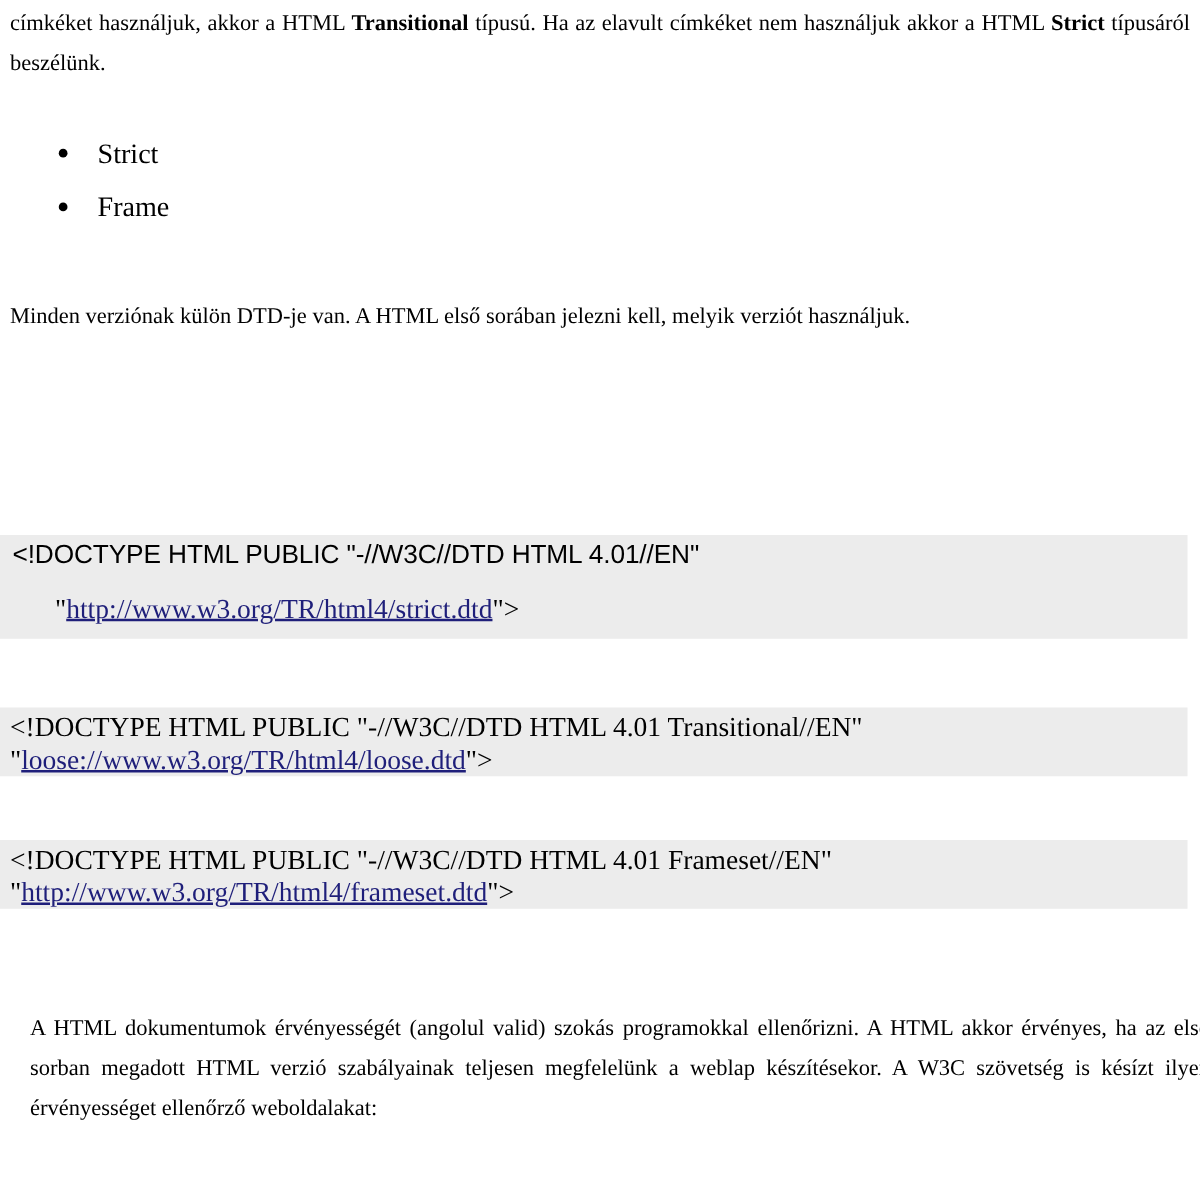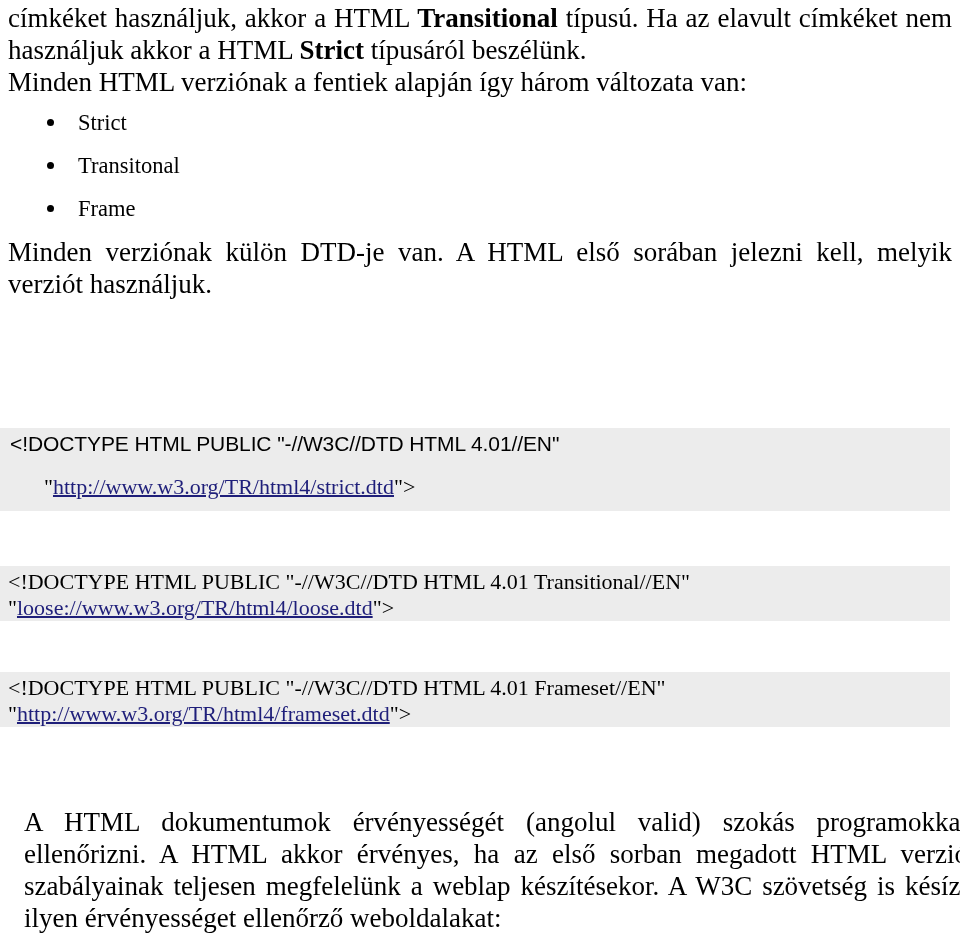--- a/index.html
+++ b/index.html
@@ -20,21 +20,21 @@
   .page {
     position: relative;
     width: 960px;
     height: 948px;
   }
 
   
   .prose {
     position: absolute;
     font-family: "Liberation Serif", "DejaVu Serif", serif;
-    font-size: 27px;
+    font-size: 18px;
     line-height: 32px;
     text-align: justify;
     text-justify: inter-word;
     color: #000;
   }
   .prose b { font-weight: bold; }
 
   
   .bullets {
     position: absolute;
@@ -101,30 +101,25 @@
 </style>
 </head>
 <body>
 
 <div class="page">
 
   <p class="prose" style="left:8px; top:2px; width:944px; margin:0;">
     <span>címkéket használjuk, akkor a HTML </span><b>Transitional</b><span> típusú. Ha az elavult címkéket nem használjuk akkor a HTML </span><b>Strict</b><span> típusáról beszélünk.</span>
   </p>
 
-  <p class="prose" style="left:8px; top:66px; width:944px; margin:0; text-align:left;">Minden HTML verziónak a fentiek alapján így három változata van:</p>
 
   <div class="bullets" style="top:108px;">
     <div class="bullet-row">
       <span class="bullet-dot"></span>
       <span class="bullet-label">Strict</span>
-    </div>
-    <div class="bullet-row">
-      <span class="bullet-dot"></span>
-      <span class="bullet-label">Transitonal</span>
     </div>
     <div class="bullet-row">
       <span class="bullet-dot"></span>
       <span class="bullet-label">Frame</span>
     </div>
   </div>
 
   <p class="prose" style="left:8px; top:236px; width:944px; margin:0;">Minden verziónak külön DTD-je van. A HTML első sorában jelezni kell, melyik verziót használjuk.</p>
 
   <div class="codeblock" style="top:428px; width:950px; height:83px;">

